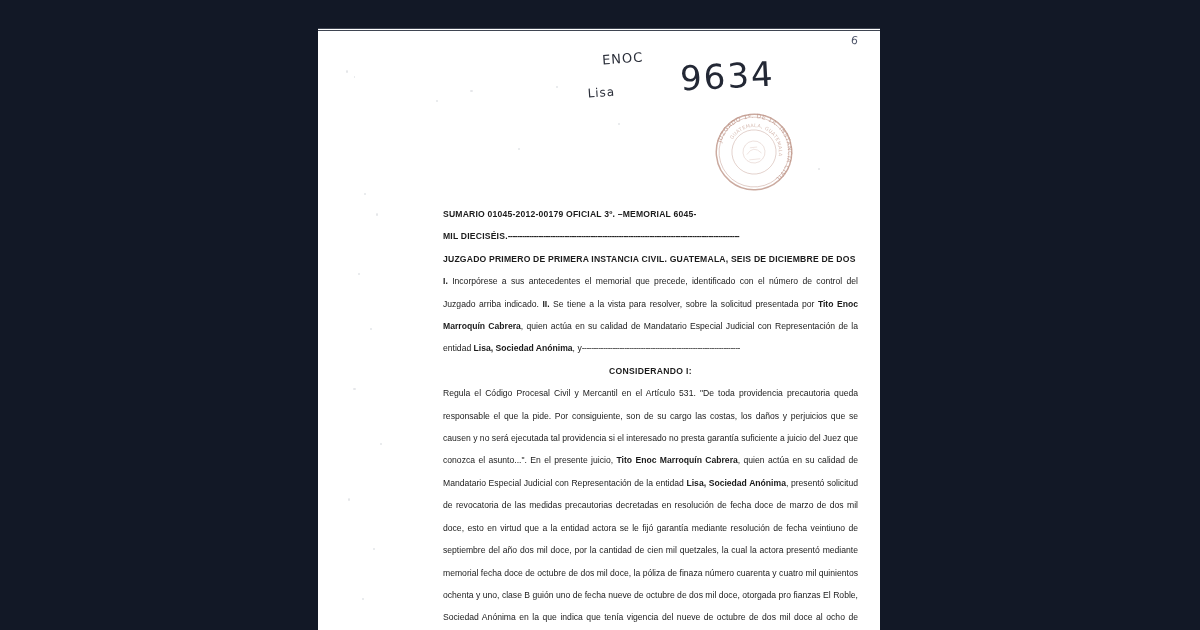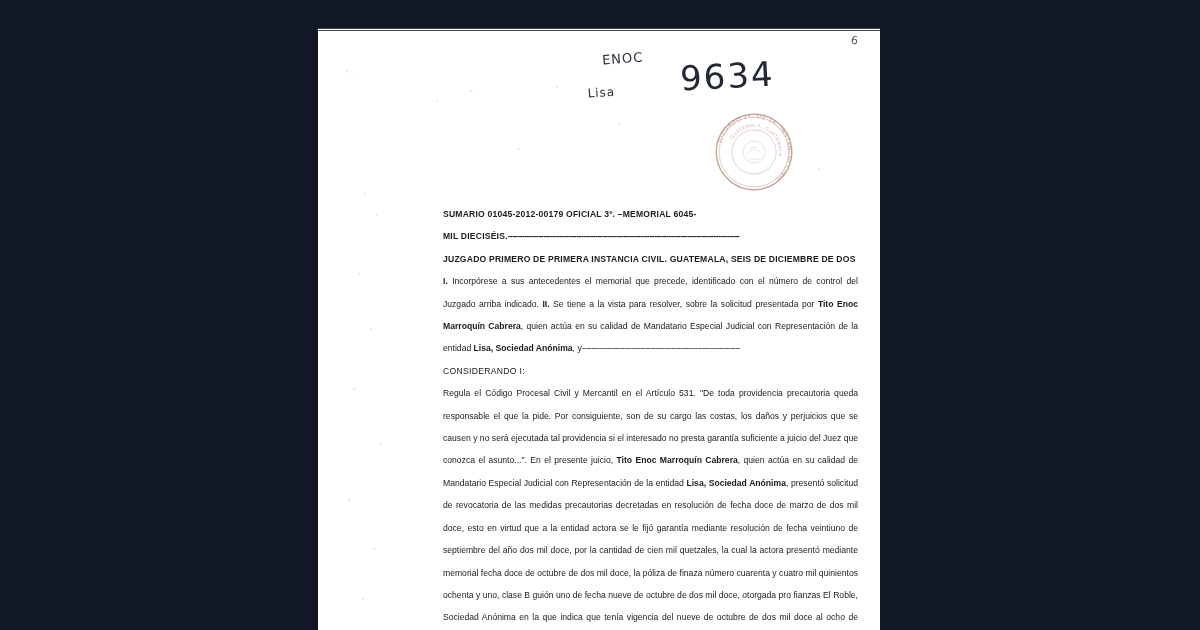--- a/index.html
+++ b/index.html
@@ -113,21 +113,22 @@
   }
   .doc p {
     margin: 0 0 0 0;
   }
   .b { font-weight: bold; }
   .heading {
     font-weight: bold;
     letter-spacing: .2px;
   }
   .center {
-    font-weight: normal;
+    text-align: center;
+    font-weight: bold;
     letter-spacing: .3px;
   }
   .lead {
     letter-spacing: -0.5px;
   }
 </style>
 </head>
 <body>
 
 <div class="viewer">

